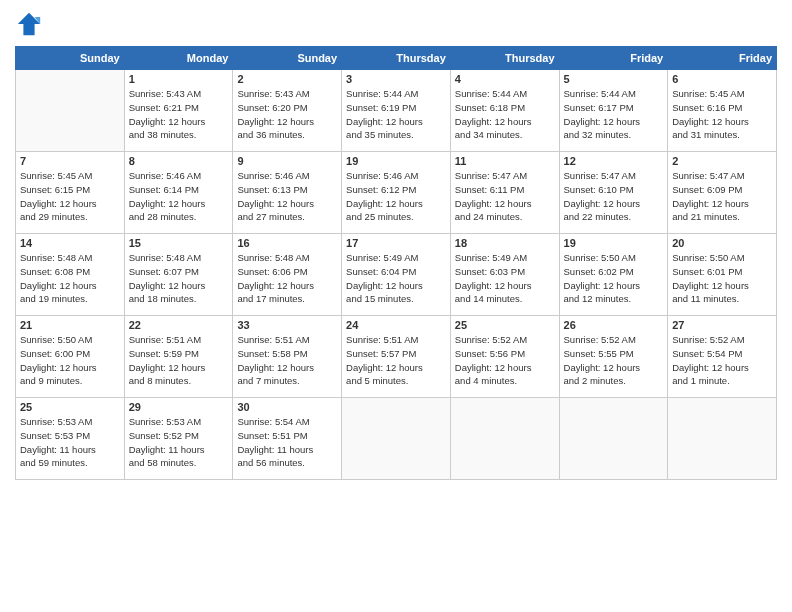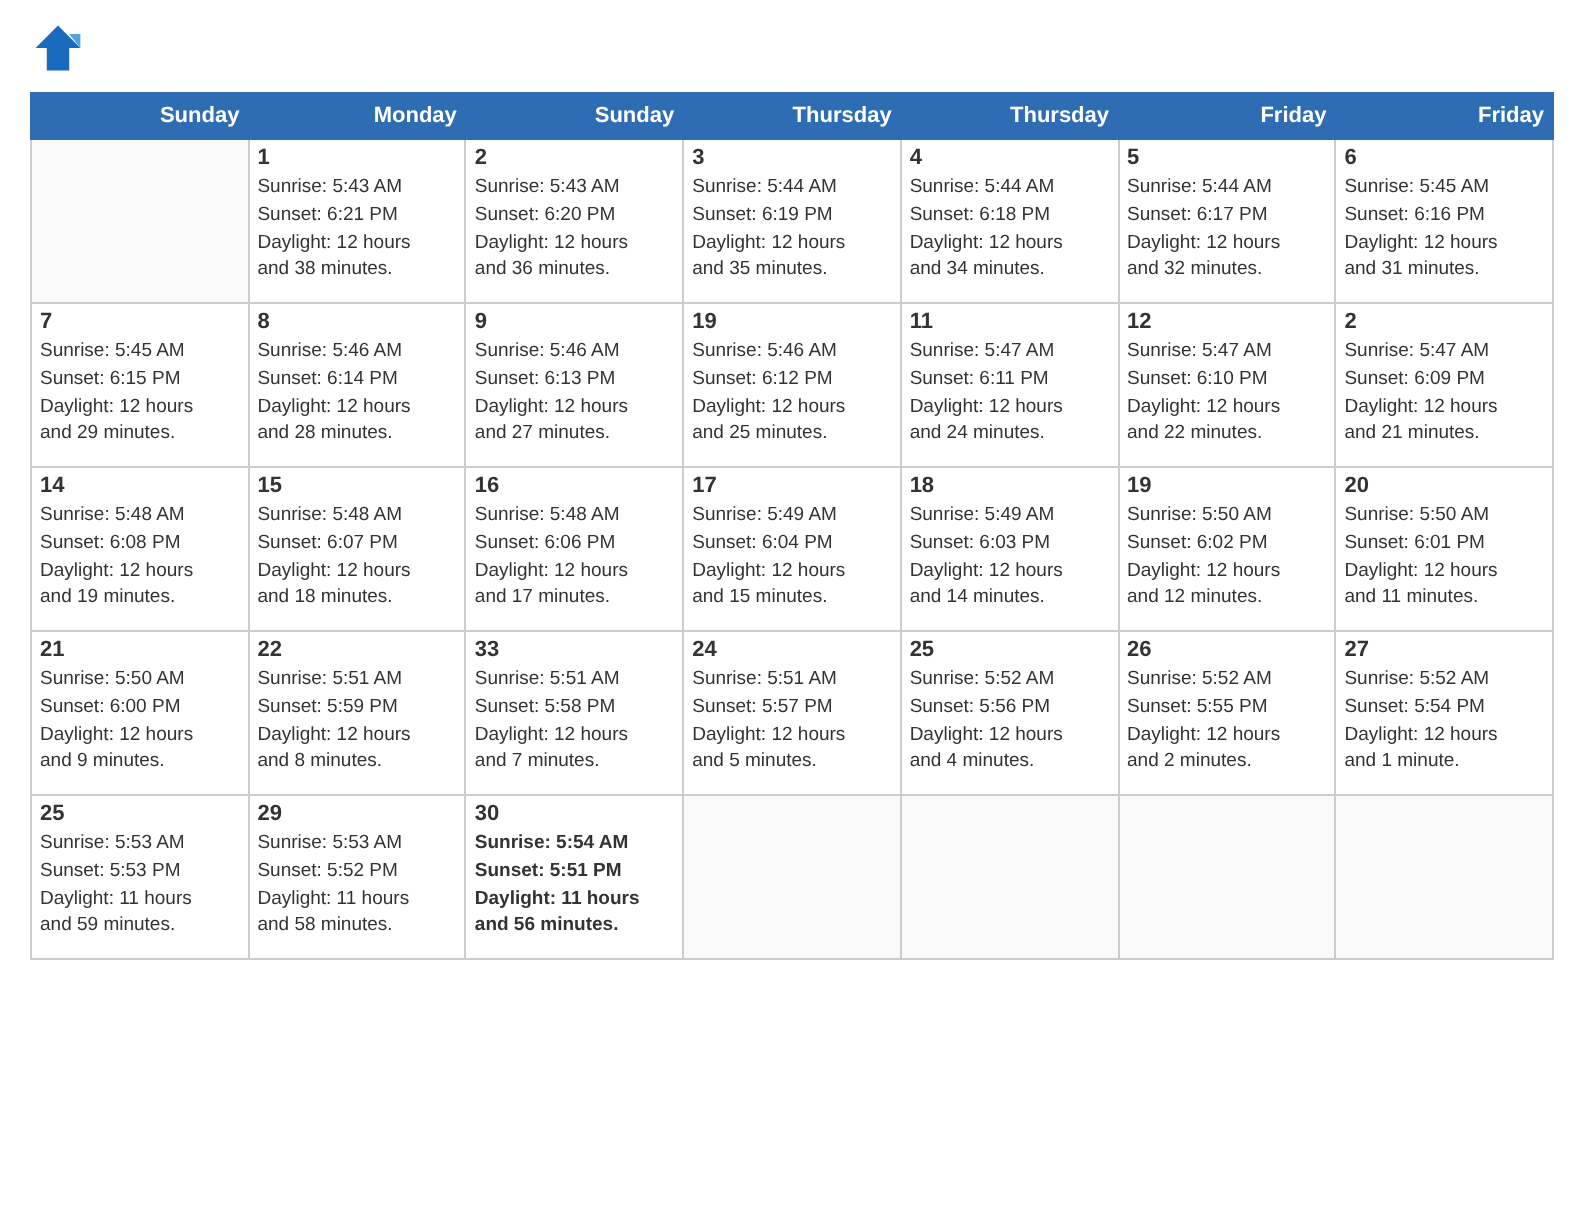--- a/index.html
+++ b/index.html
@@ -338,21 +338,21 @@
           </td>
           <td>
             <span class="day-num">29</span>
             <div class="day-info" style="white-space: pre-line;">Sunrise: 5:53 AM
 Sunset: 5:52 PM
 Daylight: 11 hours
 and 58 minutes.</div>
           </td>
           <td>
             <span class="day-num">30</span>
-            <div class="day-info" style="white-space: pre-line; font-weight: bold;">Sunrise: 5:54 AM
+            <div class="day-info" style="white-space: pre-line;">Sunrise: 5:54 AM
 Sunset: 5:51 PM
 Daylight: 11 hours
 and 56 minutes.</div>
           </td>
           <td class="empty-cell"></td>
           <td class="empty-cell"></td>
           <td class="empty-cell"></td>
           <td class="empty-cell"></td>
         </tr>
       </tbody>

